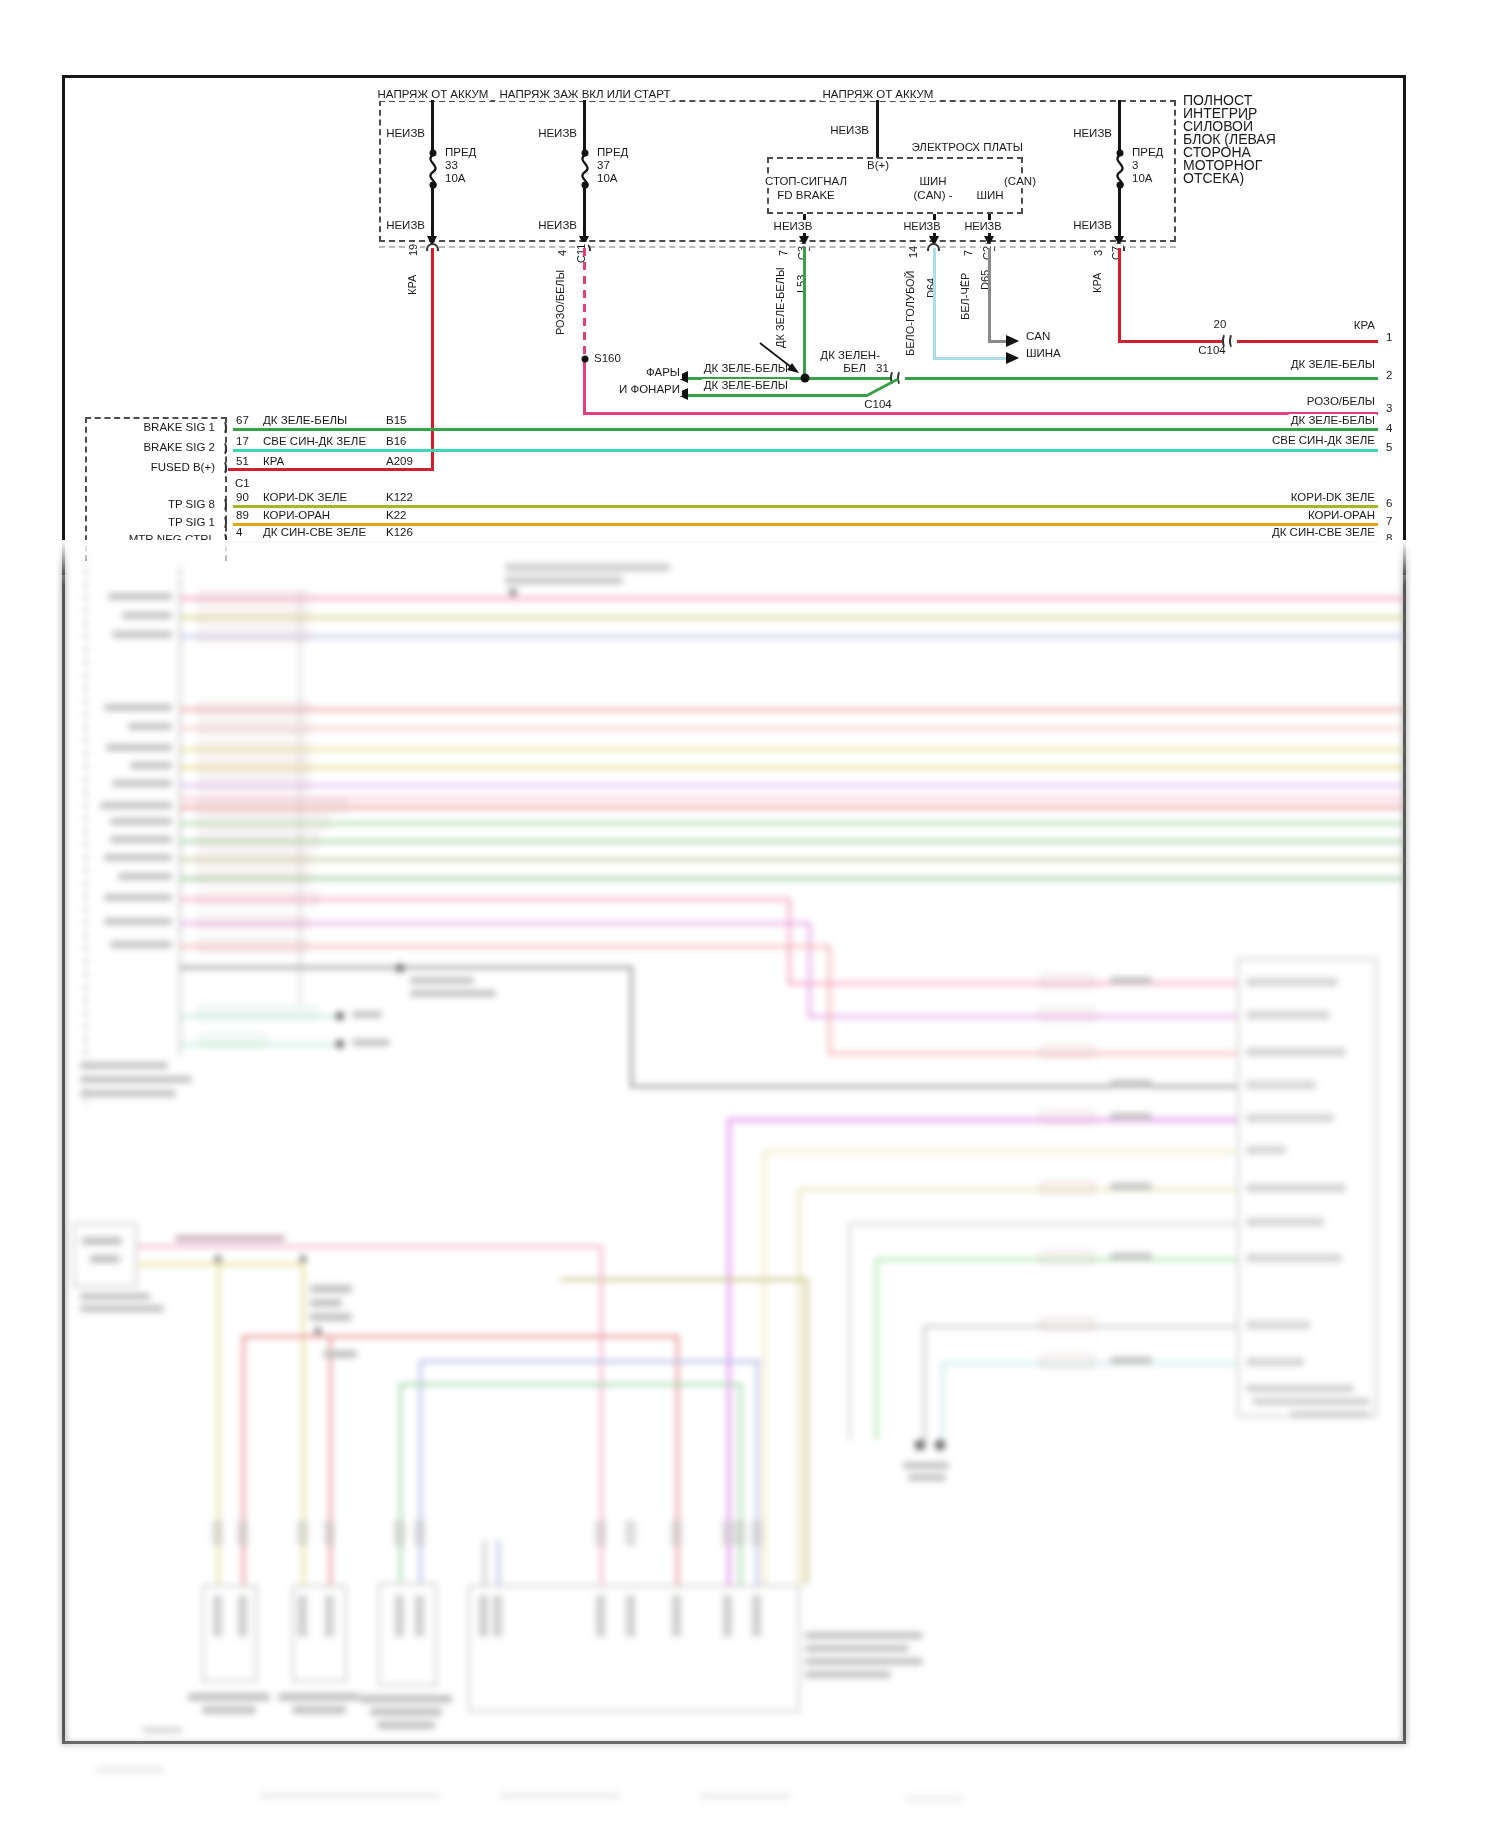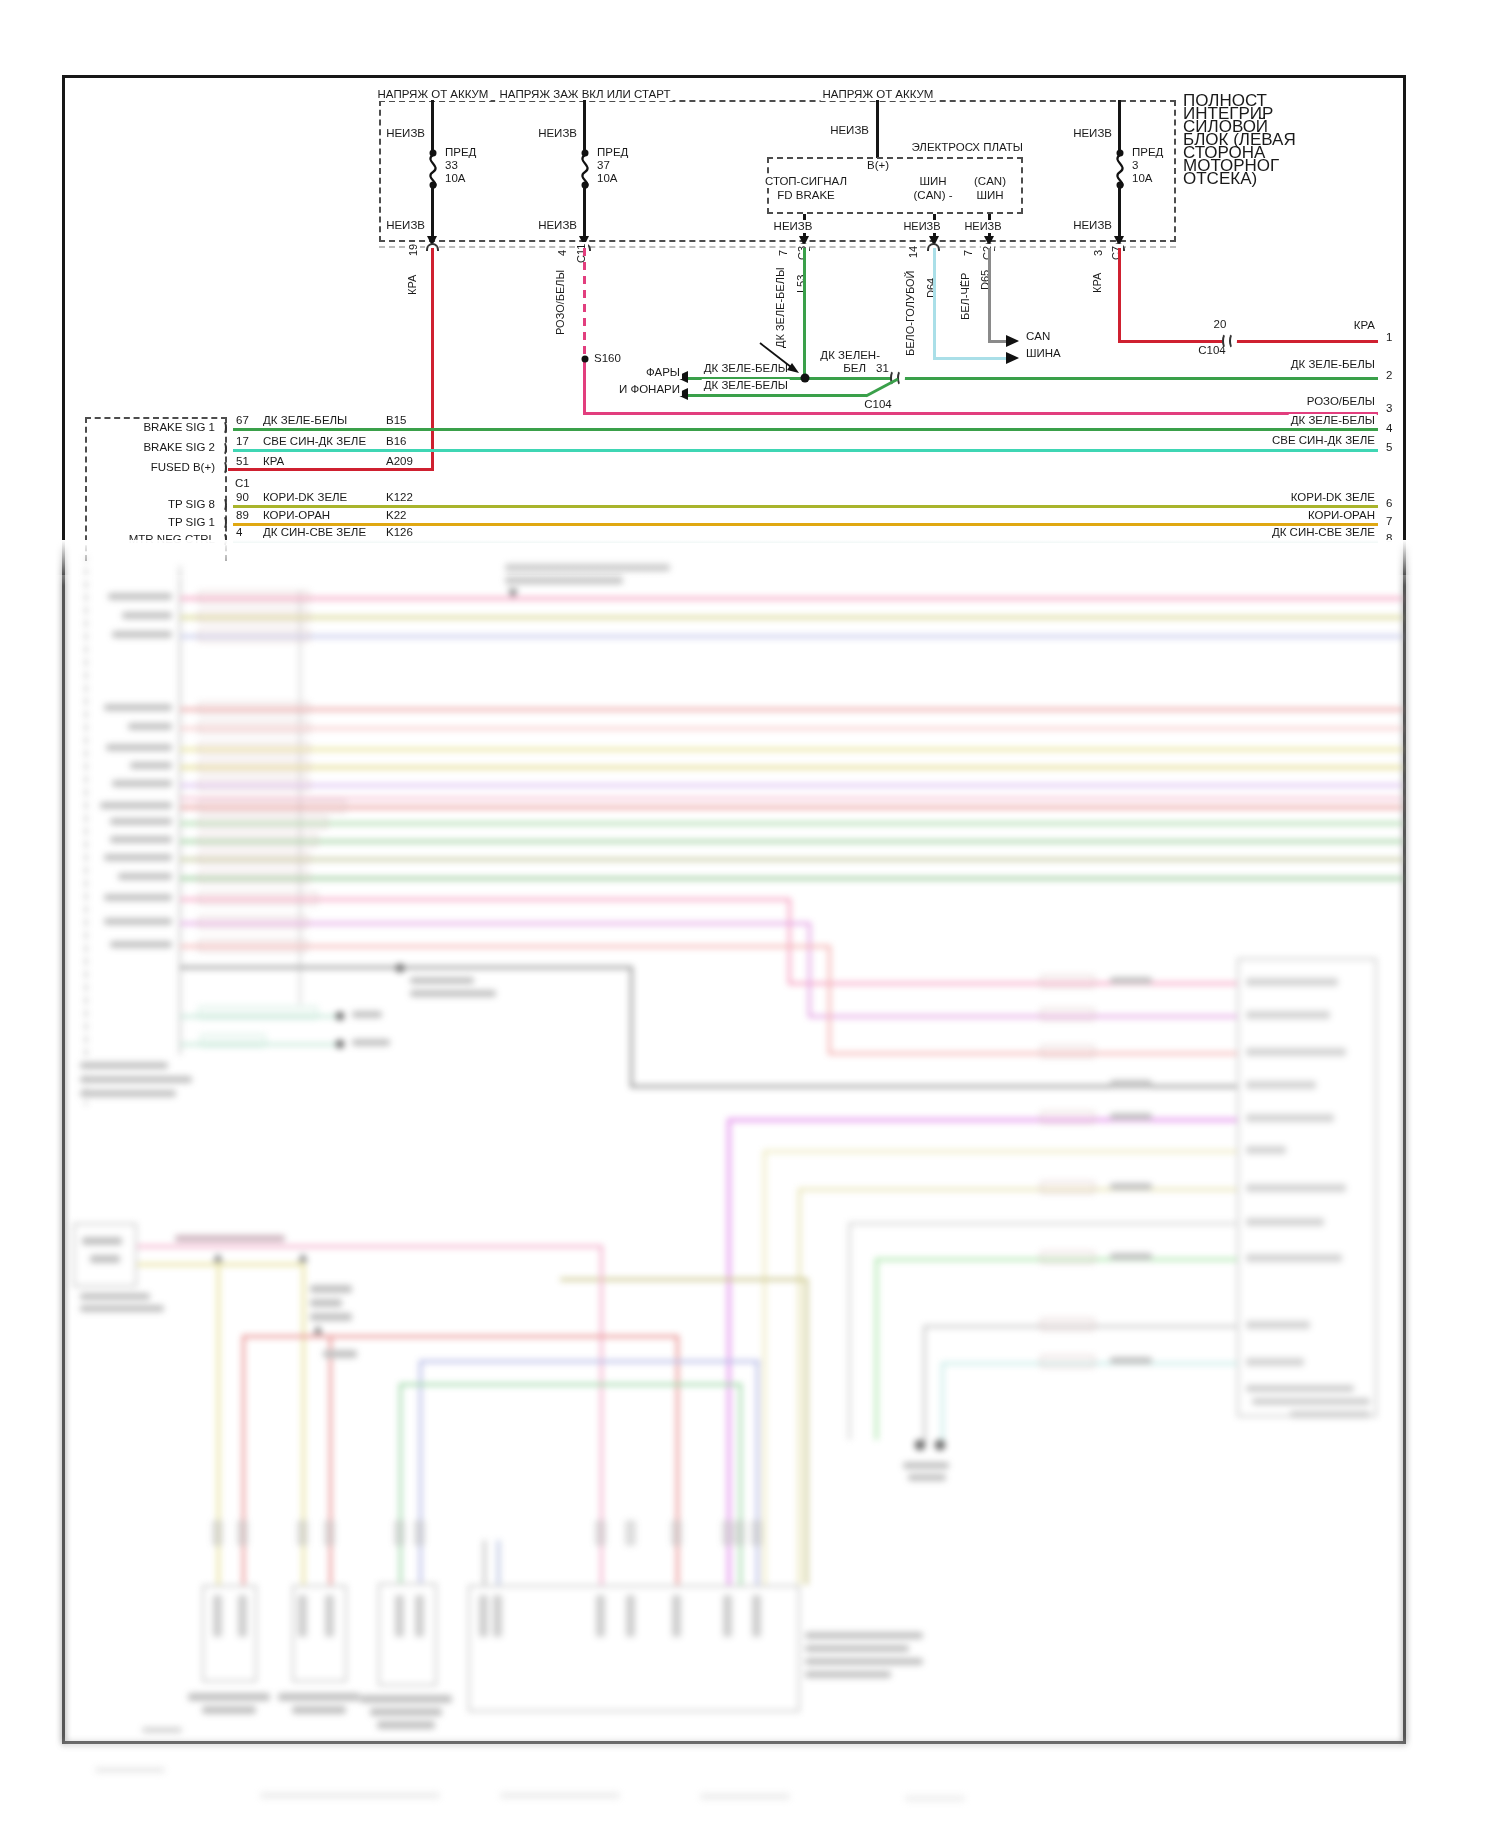--- a/index.html
+++ b/index.html
@@ -89,34 +89,34 @@
   <div class="lab" style="left:1130px;top:159px">3</div>
   <div class="lab" style="left:1130px;top:172px">10A</div>
 
   <div class="dashbox" style="left:767px;top:157px;width:256px;height:57px"></div>
   <div class="lab r" style="left:1025px;top:141px">ЭЛЕКТРОСХ ПЛАТЫ</div>
   <div class="lab c" style="left:878px;top:159px">B(+)</div>
   <div class="lab c" style="left:806px;top:175px">СТОП-СИГНАЛ</div>
   <div class="lab c" style="left:806px;top:189px">FD BRAKE</div>
   <div class="lab c" style="left:933px;top:175px">ШИН</div>
   <div class="lab c" style="left:933px;top:189px">(CAN) -</div>
-  <div class="lab c" style="left:990px;top:175px">(CAN)</div>
+  <div class="lab c" style="left:1020px;top:175px">(CAN)</div>
   <div class="lab c" style="left:990px;top:189px">ШИН</div>
 
   <div class="v blk" style="left:803px;top:214px;height:22px"></div>
   <div class="v blk" style="left:933px;top:214px;height:22px"></div>
   <div class="v blk" style="left:988px;top:214px;height:22px"></div>
   <div class="arrD" style="left:799px;top:236px"></div>
   <div class="arrD" style="left:929px;top:236px"></div>
   <div class="arrD" style="left:984px;top:236px"></div>
   <div class="lab c" style="left:793px;top:220px">НЕИЗВ</div>
   <div class="lab c" style="left:922px;top:220px;font-size:11px">НЕИЗВ</div>
   <div class="lab c" style="left:983px;top:220px;font-size:11px">НЕИЗВ</div>
 
-  <div class="abs" style="left:1183px;top:94px;font-size:17px;line-height:13px">
+  <div class="abs" style="left:1183px;top:94px;font-size:14px;line-height:13px">
     <div>ПОЛНОСТ</div>
     <div>ИНТЕГРИР</div>
     <div>СИЛОВОЙ</div>
     <div>БЛОК (ЛЕВАЯ</div>
     <div>СТОРОНА</div>
     <div>МОТОРНОГ</div>
     <div>ОТСЕКА)</div>
   </div>
 
   <div class="cup" style="left:426px;top:243px"></div>

